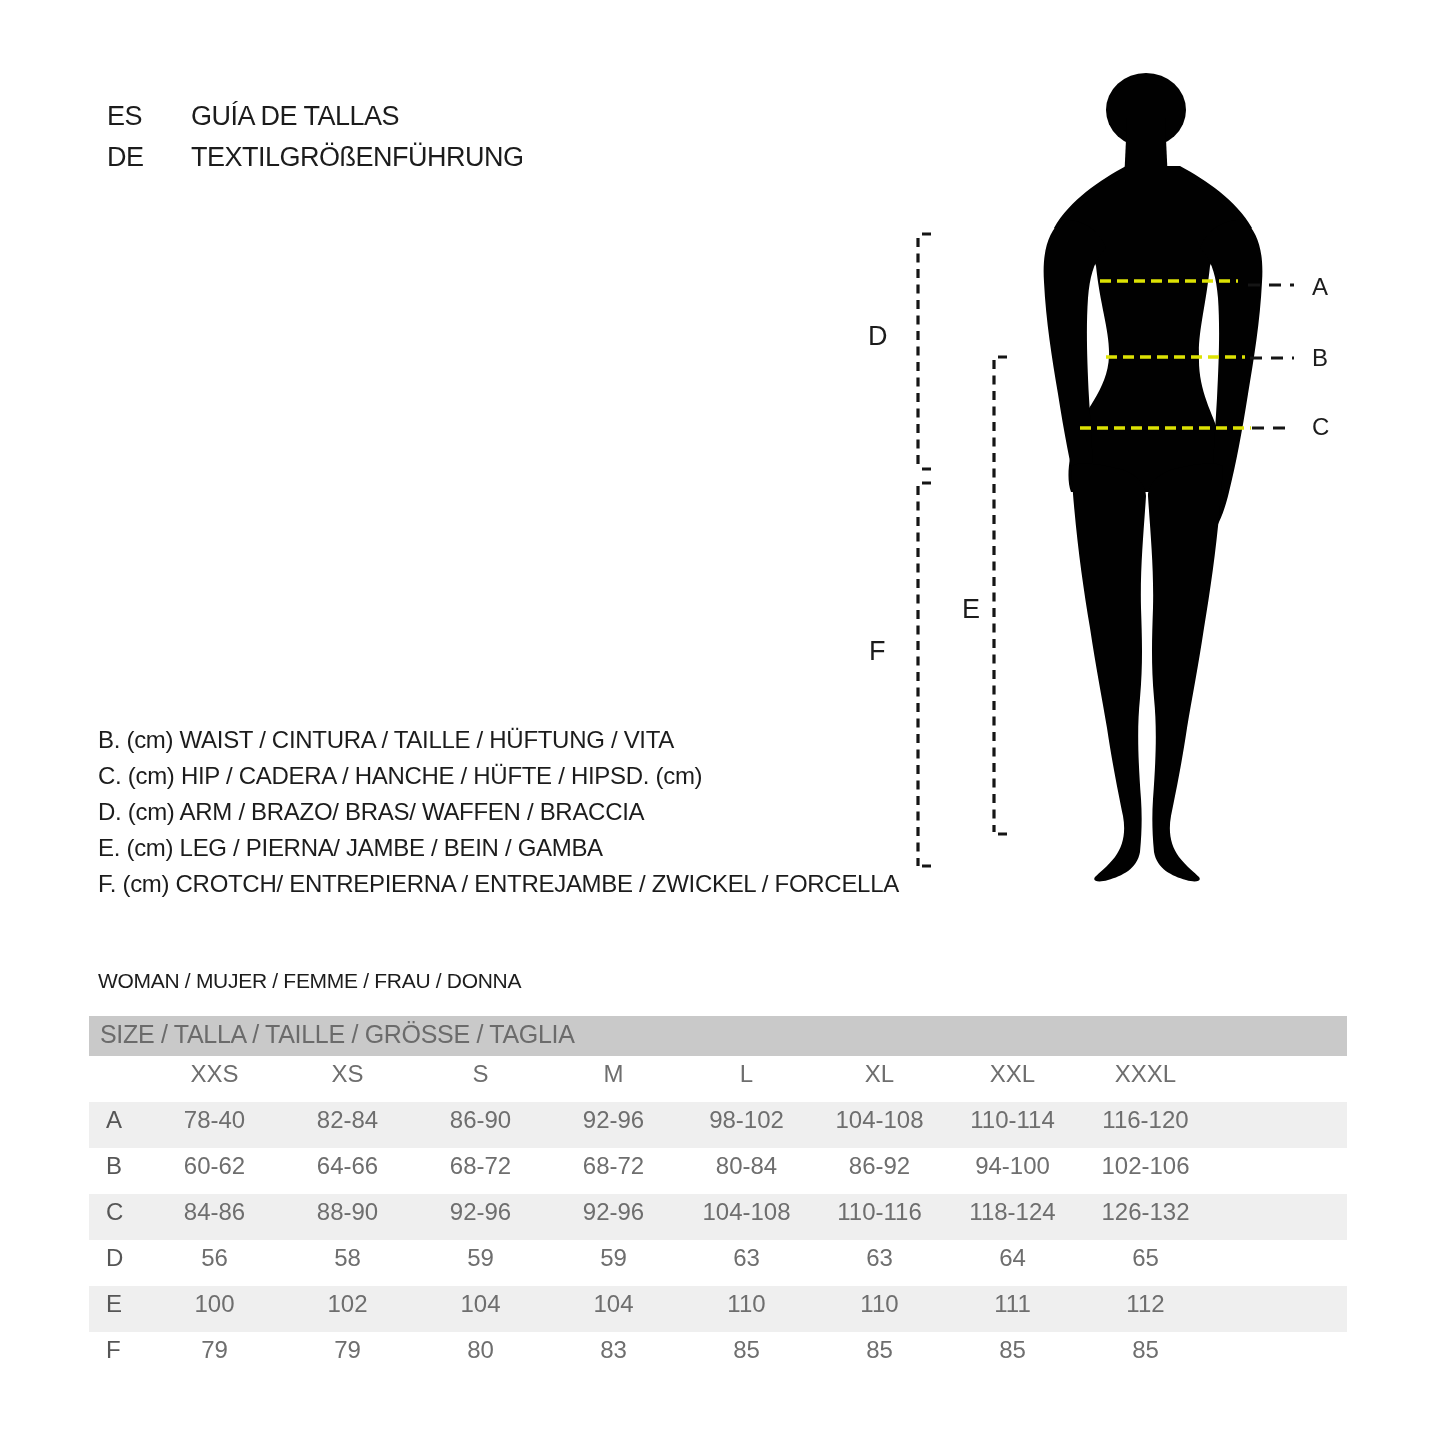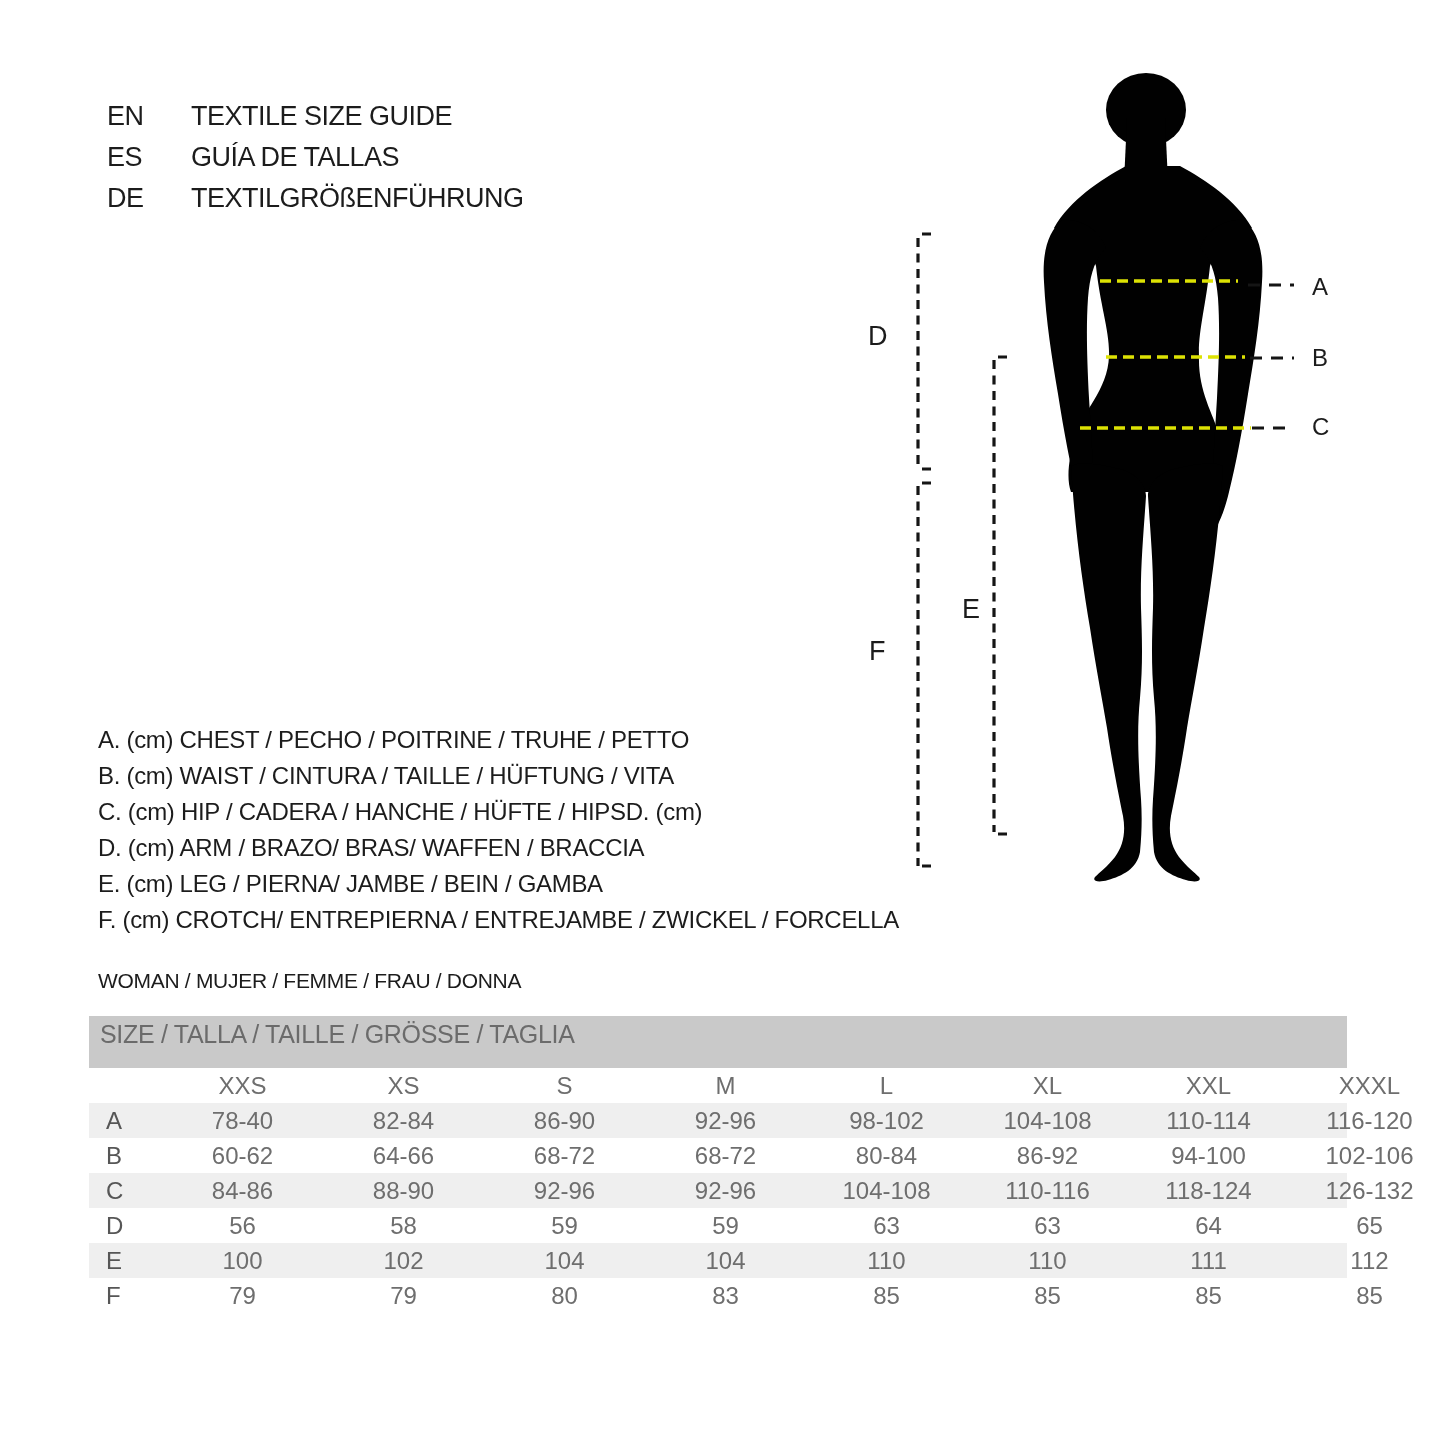--- a/index.html
+++ b/index.html
@@ -31,52 +31,48 @@
   
   .gender-line {
     position:absolute; left:98px; top:968px;
     font-size:21px; line-height:26px; font-weight:500;
     letter-spacing:-0.3px; white-space:nowrap;
   }
 
   
   .size-table { position:absolute; left:89px; top:1016px; width:1258px; }
   .table-title-bar {
-    height:52px; line-height:36px; background:#c9c9c9;
+    height:40px; line-height:36px; background:#c9c9c9;
     color:#6b6b6b; font-size:25px; padding-left:11px;
     letter-spacing:-0.3px; white-space:nowrap;
   }
   .t-row {
     display:grid;
     grid-template-columns:59px repeat(8,133px) 1fr;
-    height:35px; line-height:35px; font-size:24px;gap:28px;
+    height:46px; line-height:35px; font-size:24px;
   }
   .t-row.alt { background:#efefef; }
   .t-head { color:#6e6e6e; }
   .t-cell { text-align:center; color:#6e6e6e; }
   .t-label { text-align:left; padding-left:17px; color:#565656; }
 
   
   .figure-wrap { position:absolute; left:840px; top:50px; width:520px; height:860px; }
   .sil { fill:#010101; }
   .yline { stroke:#dde203; stroke-width:3.5; stroke-dasharray:11 6; fill:none; }
   .leader { stroke:#151515; stroke-width:3; stroke-dasharray:12 9; fill:none; }
   .vline  { stroke:#151515; stroke-width:3.2; stroke-dasharray:9 6.5; fill:none; }
   .tick   { stroke:#151515; stroke-width:3; fill:none; }
   .marker-abc { font-size:24px; fill:#1c1c1c; }
   .marker-def { font-size:27px; fill:#1c1c1c; }
 </style>
 </head>
 <body>
 
 <div class="lang-block">
-  <div class="lang-row">
-    <span class="lang-code">EN</span>
-    <span class="lang-title">TEXTILE SIZE GUIDE</span>
-  </div>
   <div class="lang-row">
     <span class="lang-code">ES</span>
     <span class="lang-title">GUÍA DE TALLAS</span>
   </div>
   <div class="lang-row">
     <span class="lang-code">DE</span>
     <span class="lang-title">TEXTILGRÖßENFÜHRUNG</span>
   </div>
 </div>
 
@@ -179,21 +175,20 @@
     <text class="marker-abc" x="1312" y="295">A</text>
     <text class="marker-abc" x="1312" y="366">B</text>
     <text class="marker-abc" x="1312" y="435">C</text>
     <text class="marker-def" x="868" y="345">D</text>
     <text class="marker-def" x="962" y="618">E</text>
     <text class="marker-def" x="869" y="660">F</text>
   </svg>
 </div>
 
 <div class="measure-block">
-  <div>A. (cm) CHEST / PECHO / POITRINE / TRUHE / PETTO</div>
   <div>B. (cm) WAIST / CINTURA / TAILLE / HÜFTUNG / VITA</div>
   <div>C. (cm) HIP / CADERA / HANCHE / HÜFTE / HIPSD. (cm)</div>
   <div>D. (cm) ARM / BRAZO/ BRAS/ WAFFEN / BRACCIA</div>
   <div>E. (cm) LEG / PIERNA/ JAMBE / BEIN / GAMBA</div>
   <div>F. (cm) CROTCH/ ENTREPIERNA / ENTREJAMBE / ZWICKEL / FORCELLA</div>
 </div>
 
 <div class="gender-line">WOMAN / MUJER / FEMME / FRAU / DONNA</div>
 
 <div class="size-table">

